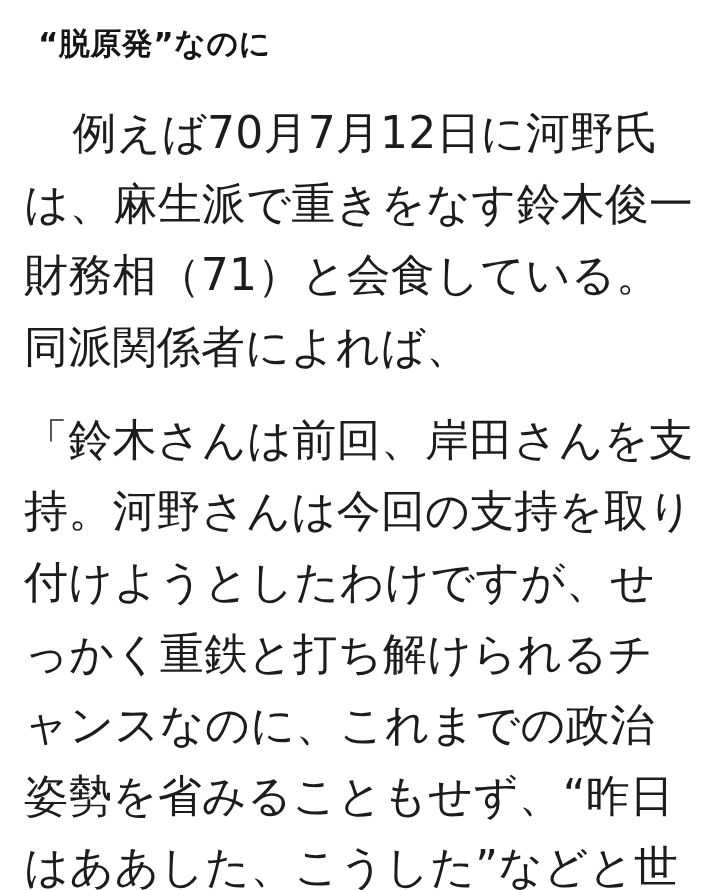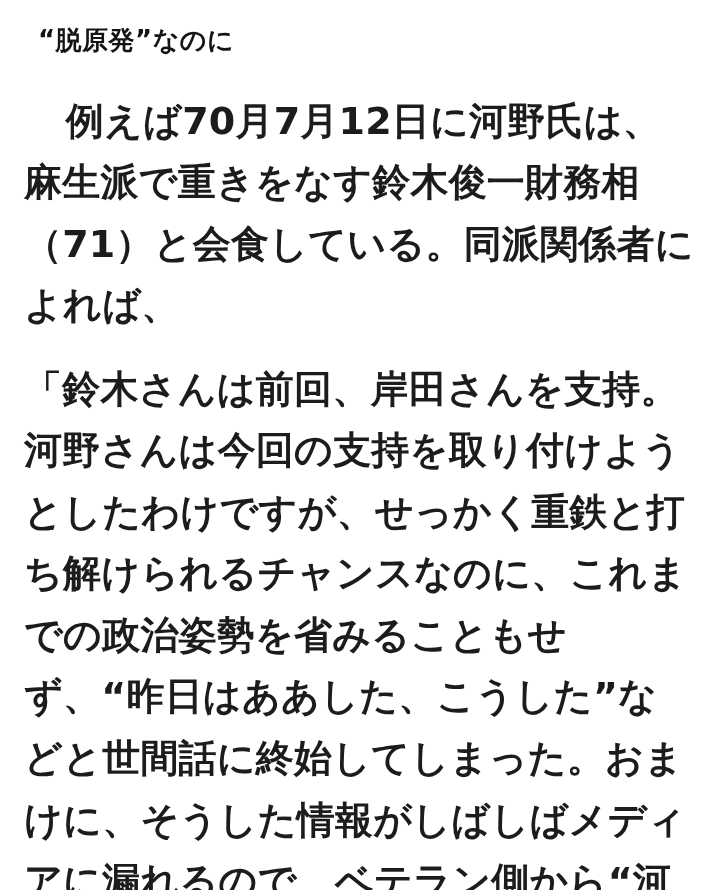--- a/index.html
+++ b/index.html
@@ -14,34 +14,34 @@
     font-family: "DejaVu Sans", "Liberation Sans", sans-serif;
     color: #1a1a1a;
     -webkit-font-smoothing: antialiased;
   }
   .article {
     box-sizing: border-box;
     width: 720px;
     padding: 16px 24px 0 24px;
   }
   .heading {
-    font-size: 26px;
+    font-size: 31px;
     font-weight: bold;
     line-height: 1.25;
     letter-spacing: 0.5px;
     margin: 8px 0 0 14px;
     color: #141414;
   }
   .para {
-    font-size: 38px;
+    font-size: 44px;
     line-height: 1.62;
     letter-spacing: 0.2px;
     margin: 34px 0 0 0;
     color: #1c1c1c;
-    font-weight: 700;
+    font-weight: 400;
   }
   .para.indent {
     text-indent: 1.1em;
   }
   .para.quote {
     margin-top: 22px;
   }
 </style>
 </head>
 <body>

